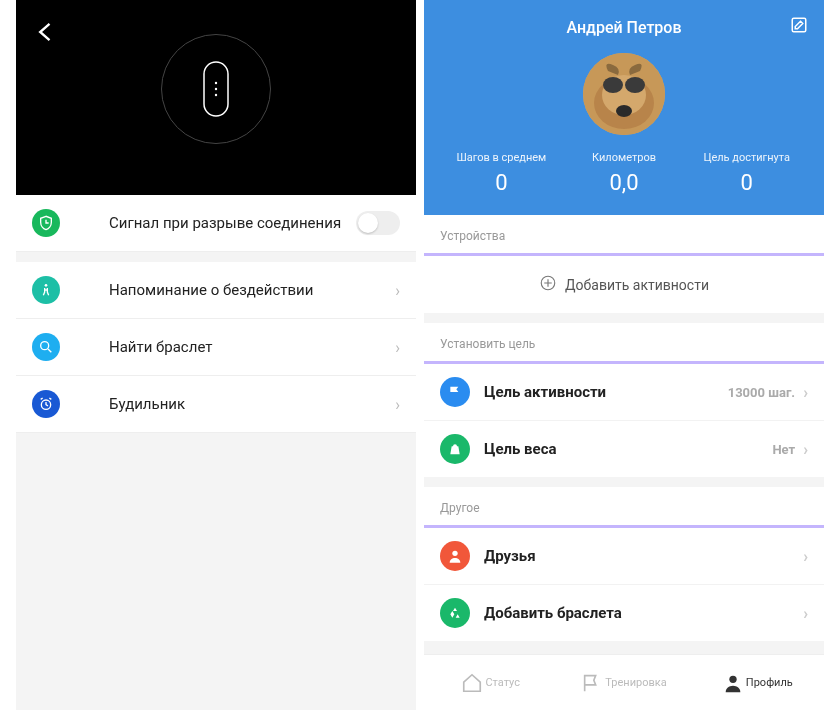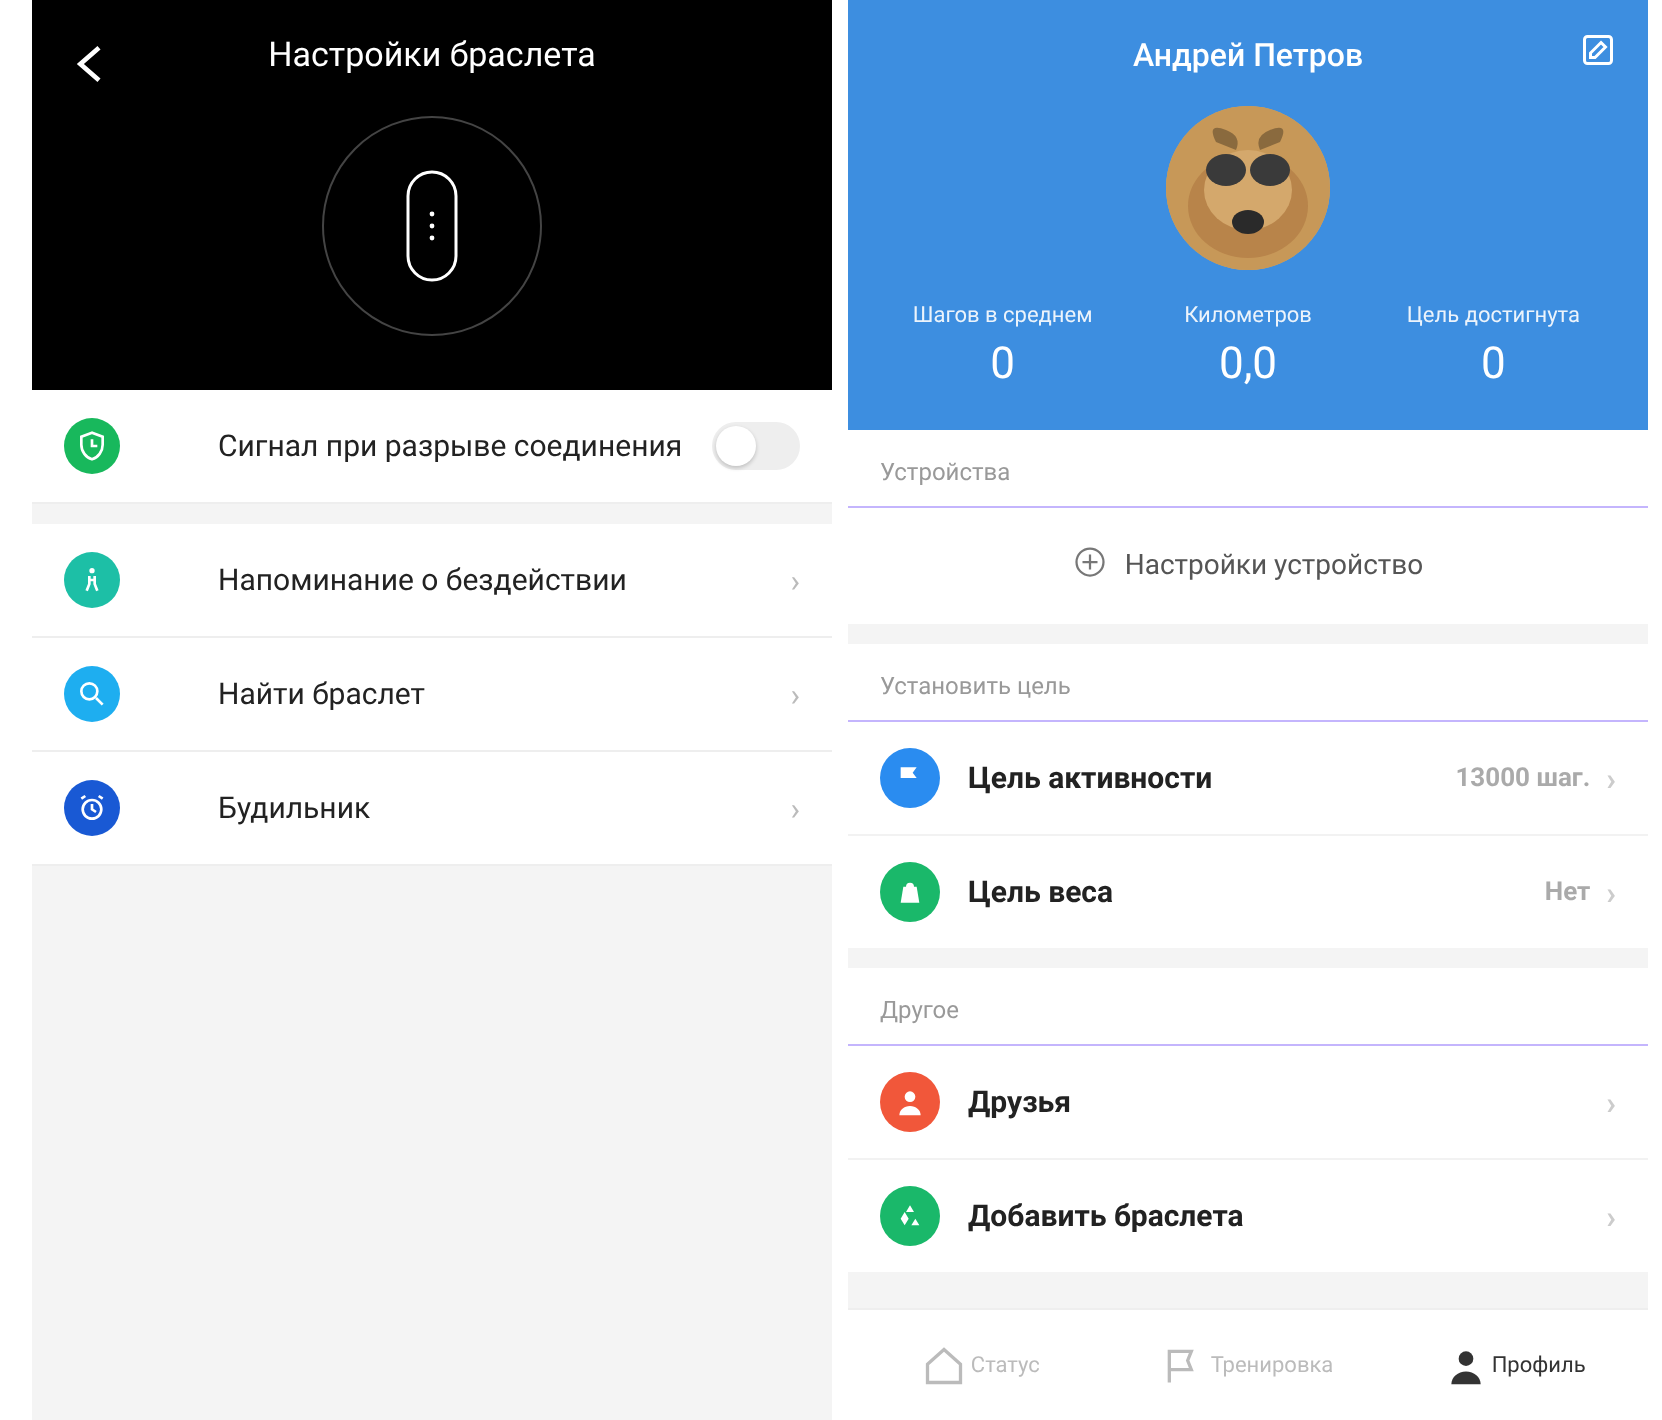--- a/index.html
+++ b/index.html
@@ -30,21 +30,21 @@
 .r-name { text-align: center; font-size: 16px; font-weight: 500; padding-top: 4px; }
 .r-edit { position: absolute; right: 16px; top: 16px; }
 .r-avatar { width: 82px; height: 82px; border-radius: 50%; margin: 16px auto; overflow: hidden; background: #d4a867; display:flex; align-items:center; justify-content:center; }
 .r-avatar svg { width: 82px; height: 82px; }
 .r-stats { display: flex; justify-content: space-between; margin-top: 8px; }
 .r-stat { text-align: center; flex: 1; }
 .r-stat-label { font-size: 11px; opacity: 0.9; margin-bottom: 6px; }
 .r-stat-value { font-size: 22px; font-weight: 400; }
 
 .r-section { background: #fff; margin-bottom: 10px; }
-.r-section-title { font-size: 12px; color: #999; padding: 14px 16px 10px; background: #fff; border-bottom: 1px solid #c4b5fd; }
+.r-section-title { font-size: 12px; color: #999; padding: 14px 16px 10px; background: #fff; border-bottom: 3px solid #c4b5fd; }
 .r-add-device { text-align: center; padding: 18px; font-size: 14px; color: #555; display:flex; align-items:center; justify-content:center; gap:8px;}
 .r-row { display: flex; align-items: center; padding: 13px 16px; border-bottom: 1px solid #f2f2f2; font-weight: bold; }
 .r-row:last-child { border-bottom: none; }
 .r-icon { width: 30px; height: 30px; border-radius: 50%; display: flex; align-items: center; justify-content: center; margin-right: 14px; flex-shrink: 0; }
 .r-icon svg { width: 16px; height: 16px; fill: #fff; }
 .r-label { flex: 1; font-size: 15px; color: #222; }
 .r-value { font-size: 13px; color: #aaa; margin-right: 8px; }
 .r-chev { color: #ccc; font-size: 16px; }
 
 .r-tabbar { position: absolute; bottom: 0; left: 0; right: 0; height: 56px; background: #fff; border-top: 1px solid #eee; display: flex; }
@@ -57,21 +57,20 @@
 </head>
 <body>
 
 <div class="phone phone-left">
   <div class="l-header">
     <div class="l-back">
       <svg viewBox="0 0 24 24" width="28" height="28" fill="none" stroke="#fff" stroke-width="2">
           <path d="M15 5 L7 12 L15 19"></path>
         </svg>
     </div>
-    <div class="l-title">Настройки браслета</div>
     <div class="l-device">
       <svg viewBox="0 0 26 56">
         <rect x="1" y="1" width="24" height="54" rx="12" fill="none" stroke="#fff" stroke-width="1.5"></rect>
         <circle cx="13" cy="22" r="1.2" fill="#fff"></circle>
         <circle cx="13" cy="28" r="1.2" fill="#fff"></circle>
         <circle cx="13" cy="34" r="1.2" fill="#fff"></circle>
       </svg>
     </div>
   </div>
 
@@ -157,21 +156,21 @@
     </div>
   </div>
 
   <div class="r-section">
     <div class="r-section-title">Устройства</div>
     <div class="r-add-device">
       <span><svg width="18" height="18" viewBox="0 0 24 24" fill="none" stroke="#777" stroke-width="1.5">
               <circle cx="12" cy="12" r="9"></circle>
               <path d="M12 7v10M7 12h10"></path>
             </svg></span>
-      <span>Настройки устройство</span>
+      <span>Добавить активности</span>
     </div>
   </div>
 
   <div class="r-section">
     <div class="r-section-title">Установить цель</div>
     <div class="r-row">
       <div class="r-icon" style="background:#2a8cf0">
         <svg viewBox="0 0 24 24">
               <path d="M5 3v18M5 4h12l-3 4 3 4H5" fill="#fff"></path>
             </svg>

